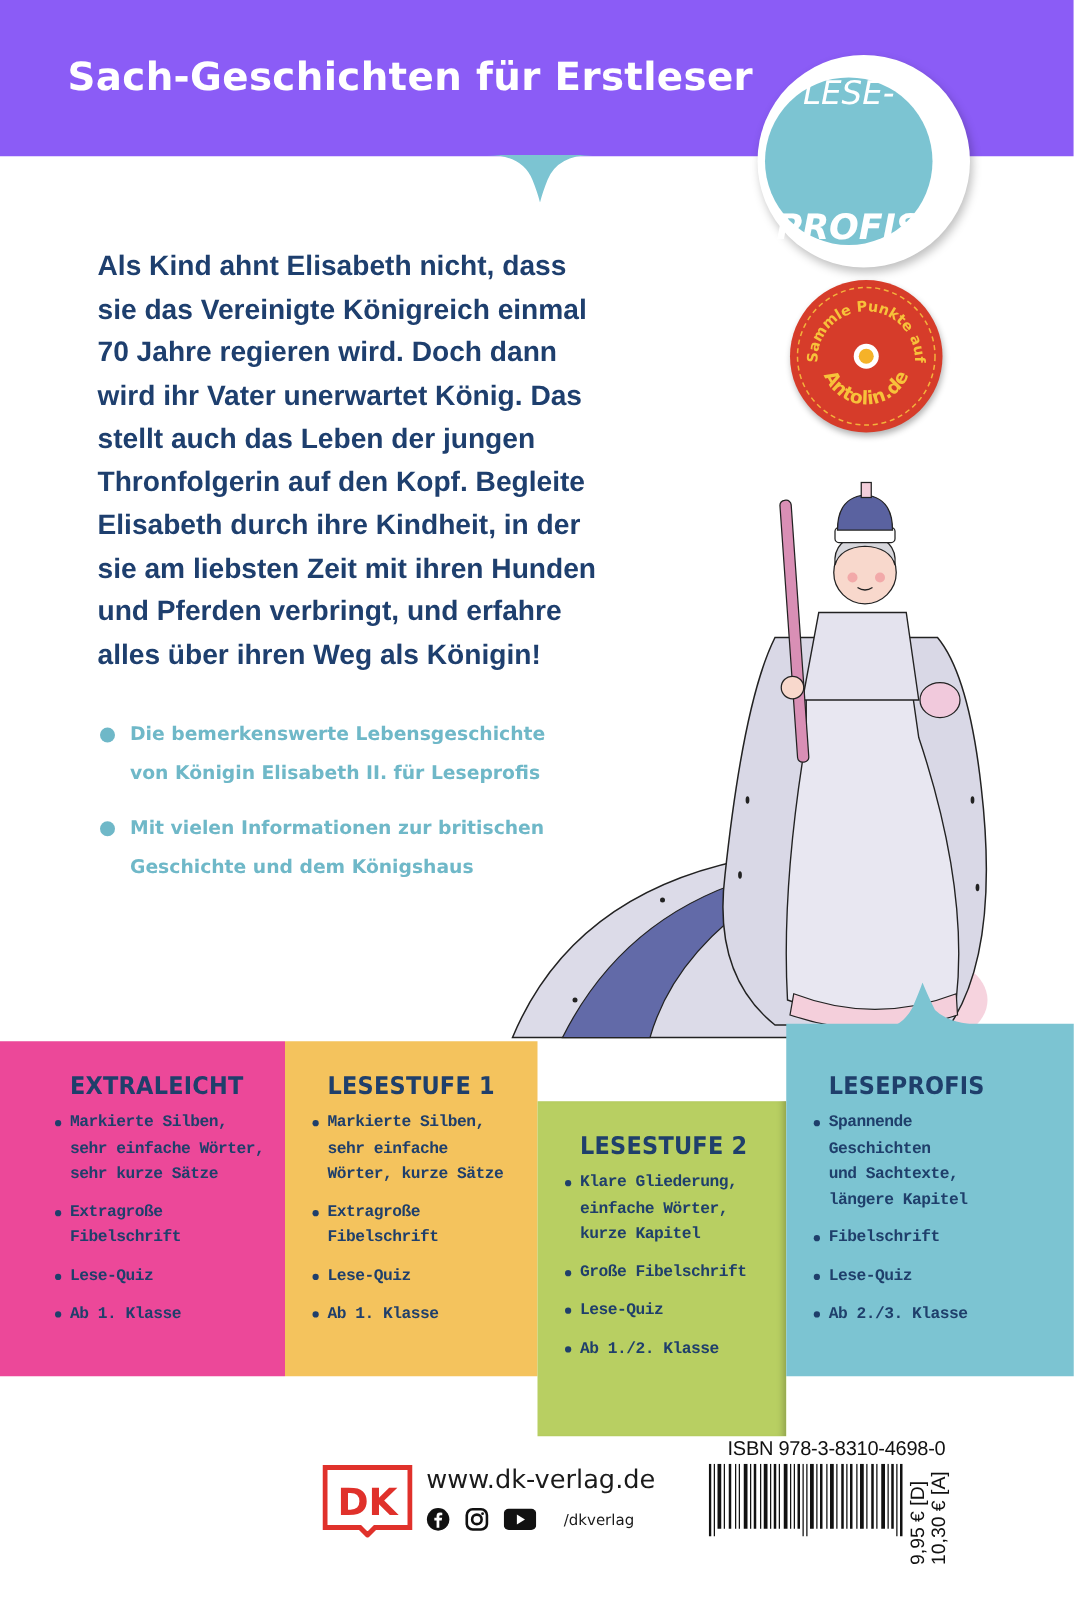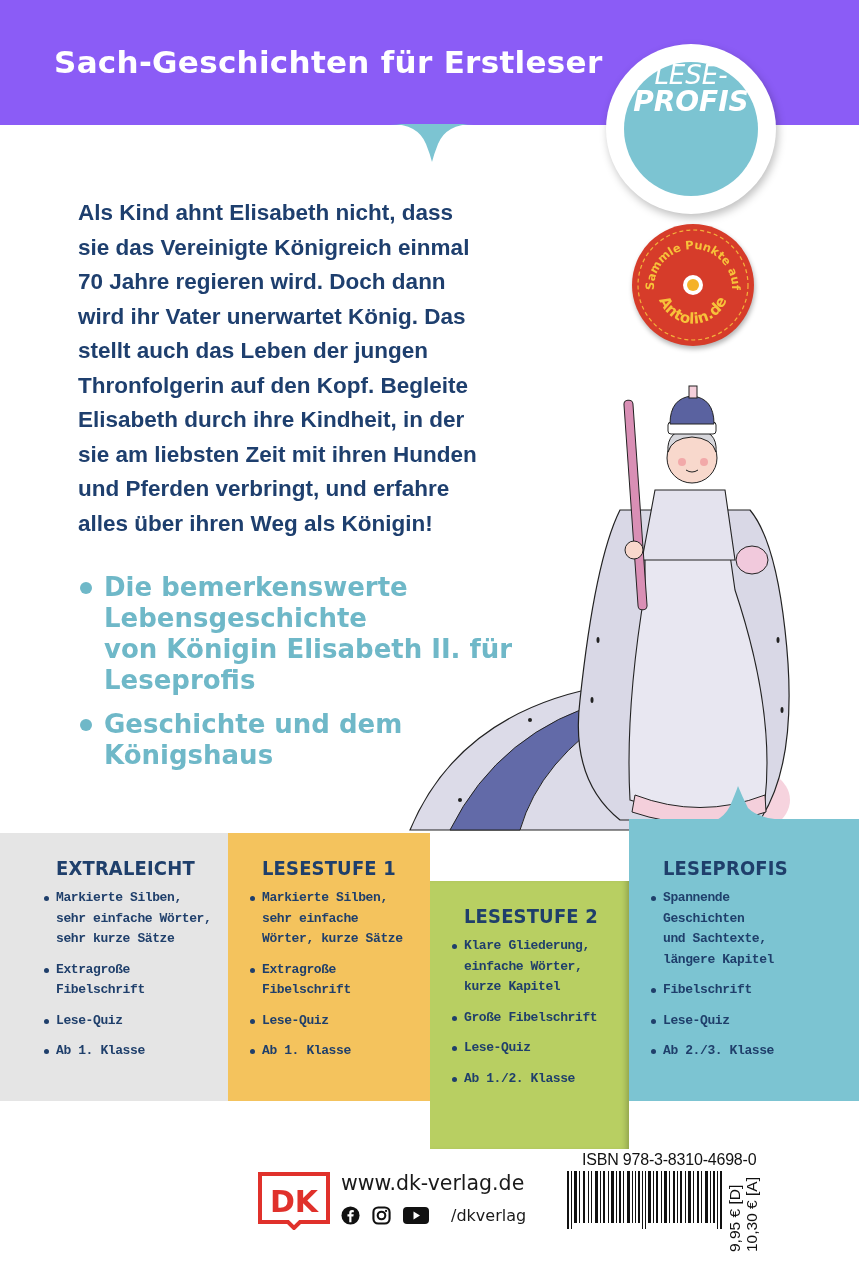--- a/index.html
+++ b/index.html
@@ -19,57 +19,57 @@
   }
   .header-notch {
     position: absolute; left: 390px; top: 124px; width: 84px; height: 38px;
   }
   .badge-ring {
     position: absolute; left: 606px; top: 44px; width: 170px; height: 170px;
     border-radius: 50%; background: #ffffff;
     box-shadow: 2px 4px 8px rgba(0,0,0,0.25);
   }
   .badge-inner {
-    position: absolute; left: 18px; top: 18px; width: 134px; height: 134px;
+    position: absolute; left: 6px; top: 18px; width: 134px; height: 134px;
     border-radius: 50%; background: #7cc4d2;
-    display: flex; flex-direction: column; align-items: center; justify-content: flex-start;
+    display: flex; flex-direction: column; align-items: center; justify-content: space-between;
     color: #ffffff; font-style: italic; line-height: 1.0;
   }
   .badge-line1 { font-size: 26px; font-weight: normal; }
   .badge-line2 { font-size: 28px; font-weight: bold; }
   .antolin {
     position: absolute; left: 632px; top: 224px; width: 122px; height: 122px;
     border-radius: 50%; background: #d63c2a;
     box-shadow: 1px 3px 5px rgba(0,0,0,0.3);
   }
   .antolin svg { position: absolute; left: 0; top: 0; }
   .intro {
     position: absolute; left: 78px; top: 196px; width: 500px;
     color: #1e3f6e; font-size: 22.5px; font-weight: bold; line-height: 34.5px;
     font-family: "Liberation Sans", sans-serif;
   }
   .bullets {
     position: absolute; left: 80px; top: 572px; width: 500px;
     list-style: none; margin: 0; padding: 0;
-    color: #6fb8c8; font-size: 26px; font-weight: bold; line-height: 31px;
+    color: #6fb8c8; font-size: 15px; font-weight: bold; line-height: 31px;
     font-family: "DejaVu Sans", sans-serif;
   }
   .bullets li { position: relative; padding-left: 24px; margin-bottom: 13px; }
   .bullets li .dot {
     position: absolute; left: 0; top: 10px; width: 12px; height: 12px;
     border-radius: 50%; background: #6fb8c8;
   }
   .queen { position: absolute; left: 380px; top: 380px; }
   .levels { position: absolute; left: 0; top: 786px; width: 859px; height: 316px; }
   .level {
     position: absolute; top: 47px; height: 268px; box-sizing: border-box;
     padding: 24px 0 0 22px; color: #1f3f6b;
     font-family: "DejaVu Sans Condensed", "DejaVu Sans", sans-serif;
   }
-  .level.l1 { left: 0; width: 228px; background: #e5e5e5; padding-left: 44px; }
+  .level.l1 { left: 0; width: 228px; background: #ec4899; padding-left: 44px; }
   .level.l2 { left: 228px; width: 202px; background: #f4c35d; }
   .level.l3 { left: 430px; width: 199px; background: #b8cf62; box-shadow: inset -6px 0 6px -4px rgba(0,0,0,0.25); margin-top: 48px; }
   .level.l4 { left: 629px; top: 33px; height: 282px; width: 262px; background: #7cc4d2; padding-top: 38px; }
   .level-bump { position: absolute; left: 690px; top: 0; }
   .level-title {
     font-size: 19.5px; font-weight: bold; margin: 0 0 8px 12px; letter-spacing: 0.2px;
     font-family: "DejaVu Sans", sans-serif;
     transform: scaleX(0.92); transform-origin: left center; white-space: nowrap;
   }
   .level ul { list-style: none; margin: 0; padding: 0; }
@@ -81,21 +81,21 @@
   .level li::before {
     content: ""; position: absolute; left: 0; top: 8px; width: 5px; height: 5px;
     border-radius: 50%; background: #1f3f6b;
   }
   .dk-logo { position: absolute; left: 258px; top: 1172px; }
   .url {
     position: absolute; left: 341px; top: 1171px; font-size: 20.5px; color: #1a1a1a;
     font-family: "DejaVu Sans", sans-serif;
   }
   .social { position: absolute; left: 341px; top: 1206px; display: flex; align-items: center; gap: 12px; }
-  .social .handle { font-size: 16px; color: #1a1a1a; margin-left: 10px; font-family: "DejaVu Sans", sans-serif; }
+  .social .handle { font-size: 12px; color: #1a1a1a; margin-left: 10px; font-family: "DejaVu Sans", sans-serif; }
   .isbn {
     position: absolute; left: 566px; top: 1151px; font-size: 16px; color: #111;
     font-family: "Liberation Sans", sans-serif; letter-spacing: -0.2px; margin-left: 16px;
   }
   .barcode { position: absolute; left: 567px; top: 1171px; }
   .prices {
     position: absolute; left: 726px; top: 1154px; width: 60px; height: 100px;
   }
   .price {
     position: absolute; font-size: 15.5px; color: #111; white-space: nowrap;
@@ -154,20 +154,21 @@
 </div>
 
 <ul class="bullets">
   <li>
     <span class="dot"></span>
     <div>Die bemerkenswerte Lebensgeschichte</div>
     <div>von Königin Elisabeth II. für Leseprofis</div>
   </li>
   <li>
     <span class="dot"></span>
+    <div>Mit vielen Informationen zur britischen</div>
     <div>Geschichte und dem Königshaus</div>
   </li>
 </ul>
 
 <svg class="queen" width="479" height="460" viewBox="0 0 479 460">
 
   <ellipse cx="360" cy="420" rx="50" ry="35" fill="#f6d3de"></ellipse>
 
   <path d="M30 450 Q80 330 230 305 L260 300 L280 450 Z" fill="#dcdbe8" stroke="#222" stroke-width="1.2"></path>
   <path d="M70 450 Q120 350 230 320 L240 330 Q160 380 140 450 Z" fill="#626aa8" stroke="#222" stroke-width="1"></path>

